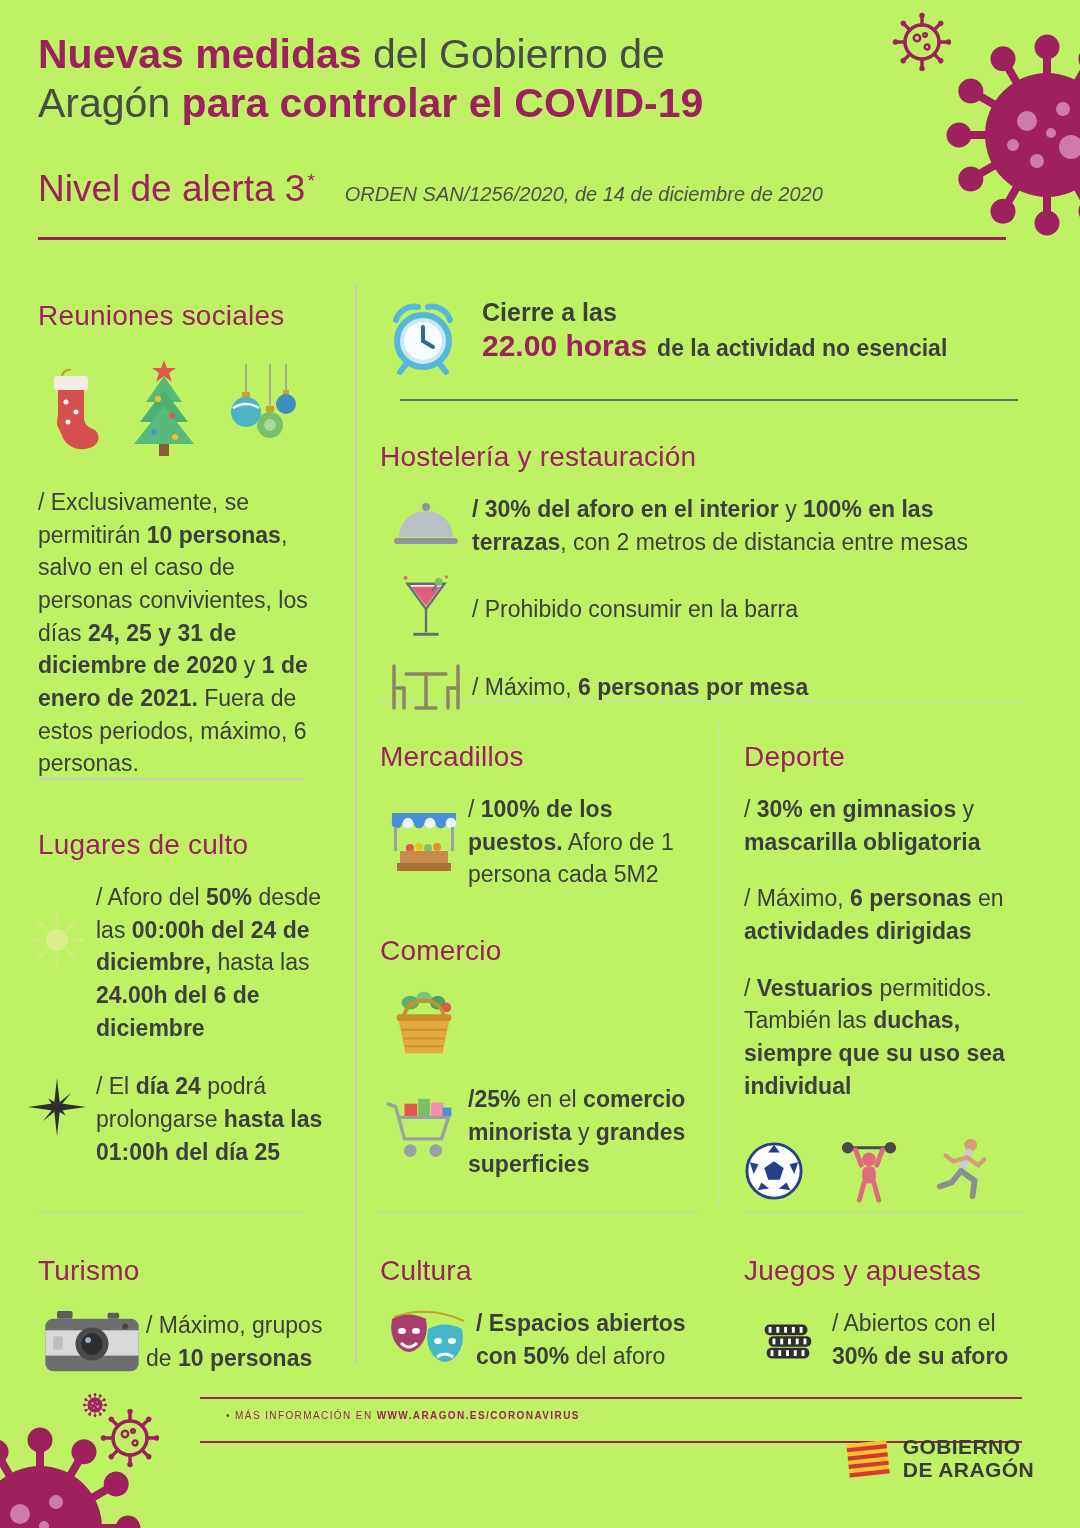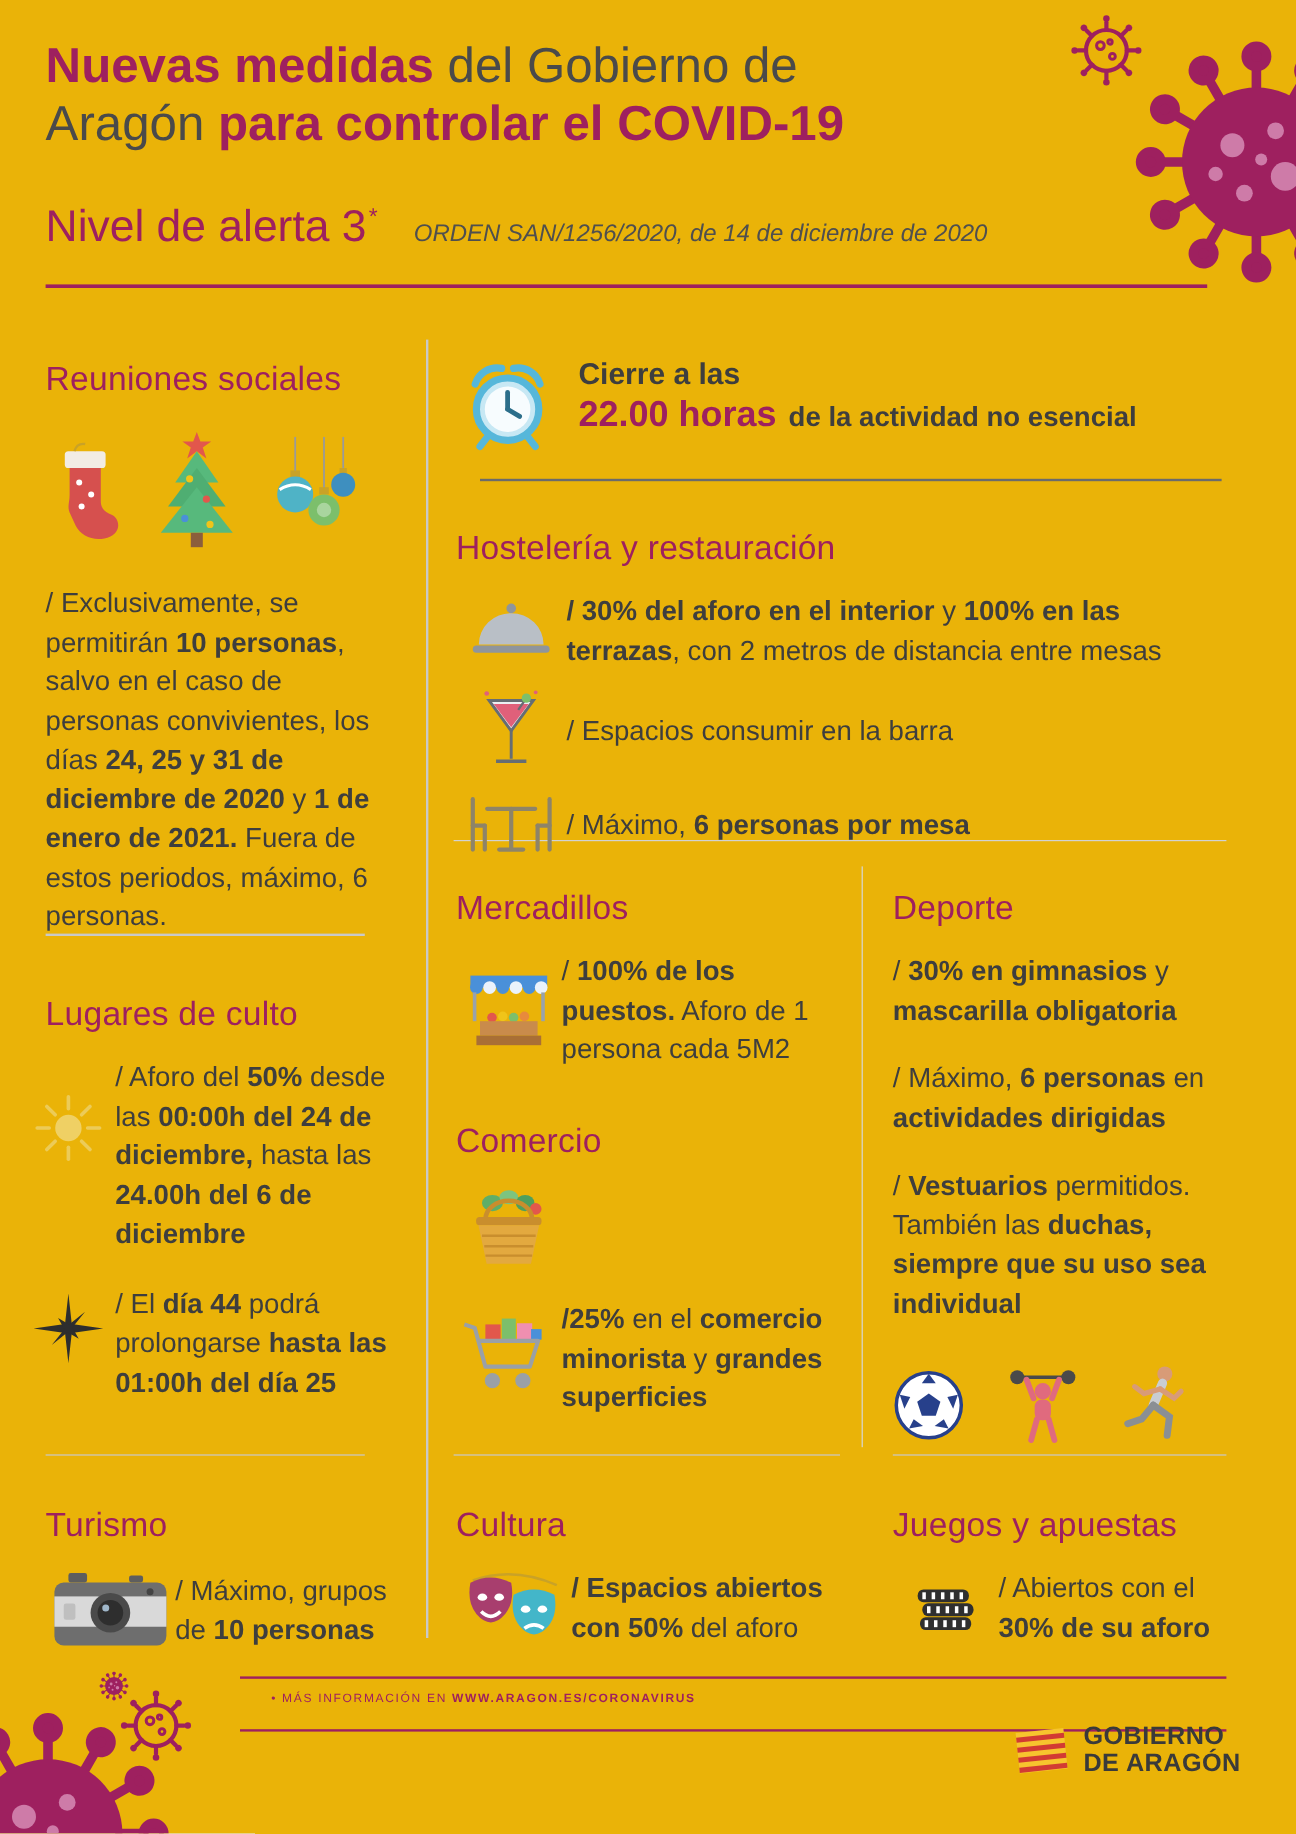--- a/index.html
+++ b/index.html
@@ -1,18 +1,18 @@
 <!DOCTYPE html>
 <html><head>
 <meta charset="utf-8">
 <style>
   html,body{margin:0;padding:0;background:#e8e8e8;}
   .page{
     position:relative;width:1080px;height:1528px;margin:0 auto;
-    background:#eab308;overflow:hidden;color:#3E3E3E;
+    background:#bef264;overflow:hidden;color:#3E3E3E;
     font-family:"Liberation Sans", sans-serif;
   }
   .b{font-weight:700;}
   .a{color:#9E205F;}
 
   
   .title{position:absolute;left:38px;top:30px;font-size:41px;line-height:1.2;color:#4A4A4A;}
   .title .b{color:#9E205F;}
   .alert-line{position:absolute;left:38px;top:168px;display:flex;align-items:baseline;}
   .alert-text{font-size:37px;color:#9E205F;}
@@ -289,21 +289,21 @@
       </span>
       <span><span>/ Aforo del </span><span class="b">50%</span><span>  desde las </span><span class="b">00:00h del 24 de diciembre,</span><span> hasta las </span><span class="b">24.00h del 6 de diciembre</span></span>
     </div>
     <div class="culto-item body">
       <span class="culto-icon2">
         <svg width="58" height="58" viewBox="0 0 62 62">
           <polygon points="31,0 34,27 62,31 34,35 31,62 28,35 0,31 28,27" fill="#2E2E2E"></polygon>
           <polygon points="31,10 33,28 44,31 33,34 31,52 29,34 18,31 29,28" fill="#2E2E2E" transform="rotate(45 31 31)"></polygon>
         </svg>
       </span>
-      <span><span>/ El </span><span class="b">día 44</span><span> podrá prolongarse </span><span class="b">hasta las 01:00h del día 25</span></span>
+      <span><span>/ El </span><span class="b">día 24</span><span> podrá prolongarse </span><span class="b">hasta las 01:00h del día 25</span></span>
     </div>
   </div>
 
   <div class="sec-turismo">
     <h2 class="sec-title">Turismo</h2>
     <div class="irow">
       <span class="ic">
         <svg width="98" height="70" viewBox="0 0 100 72">
           <rect x="14" y="4" width="16" height="8" rx="2" fill="#5E5E5E"></rect>
           <rect x="66" y="6" width="12" height="6" rx="2" fill="#5E5E5E"></rect>
@@ -362,21 +362,21 @@
           <circle cx="6" cy="4" r="2" fill="#E0607A"></circle>
             <circle cx="48" cy="3" r="1.6" fill="#E0607A"></circle>
           <polygon points="8,10 46,10 27,36" fill="#ECF0F3" stroke="#666D74" stroke-width="2.5"></polygon>
           <polygon points="12,13 42,13 27,33" fill="#E0607A"></polygon>
           <line x1="27" y1="36" x2="27" y2="60" stroke="#666D74" stroke-width="2.5"></line>
           <line x1="14" y1="62" x2="40" y2="62" stroke="#666D74" stroke-width="3"></line>
           <line x1="40" y1="8" x2="33" y2="18" stroke="#666D74" stroke-width="2"></line>
           <circle cx="40" cy="8" r="4" fill="#7CBF6B"></circle>
         </svg>
       </span>
-      <span class="body" style="width:556px"><span>/ Espacios consumir en la barra</span></span>
+      <span class="body" style="width:556px"><span>/ Prohibido consumir en la barra</span></span>
     </div>
     <div class="h-item">
       <span class="ic">
         <svg width="84" height="54" viewBox="0 0 84 54">
           <g stroke="#8E8468" stroke-width="3.5" stroke-linecap="round" fill="none">
             <line x1="22" y1="14" x2="62" y2="14"></line>
             <line x1="42" y1="14" x2="42" y2="46"></line>
             <line x1="32" y1="48" x2="52" y2="48"></line>
             <line x1="10" y1="6" x2="10" y2="48"></line>
             <line x1="10" y1="28" x2="20" y2="28"></line>

